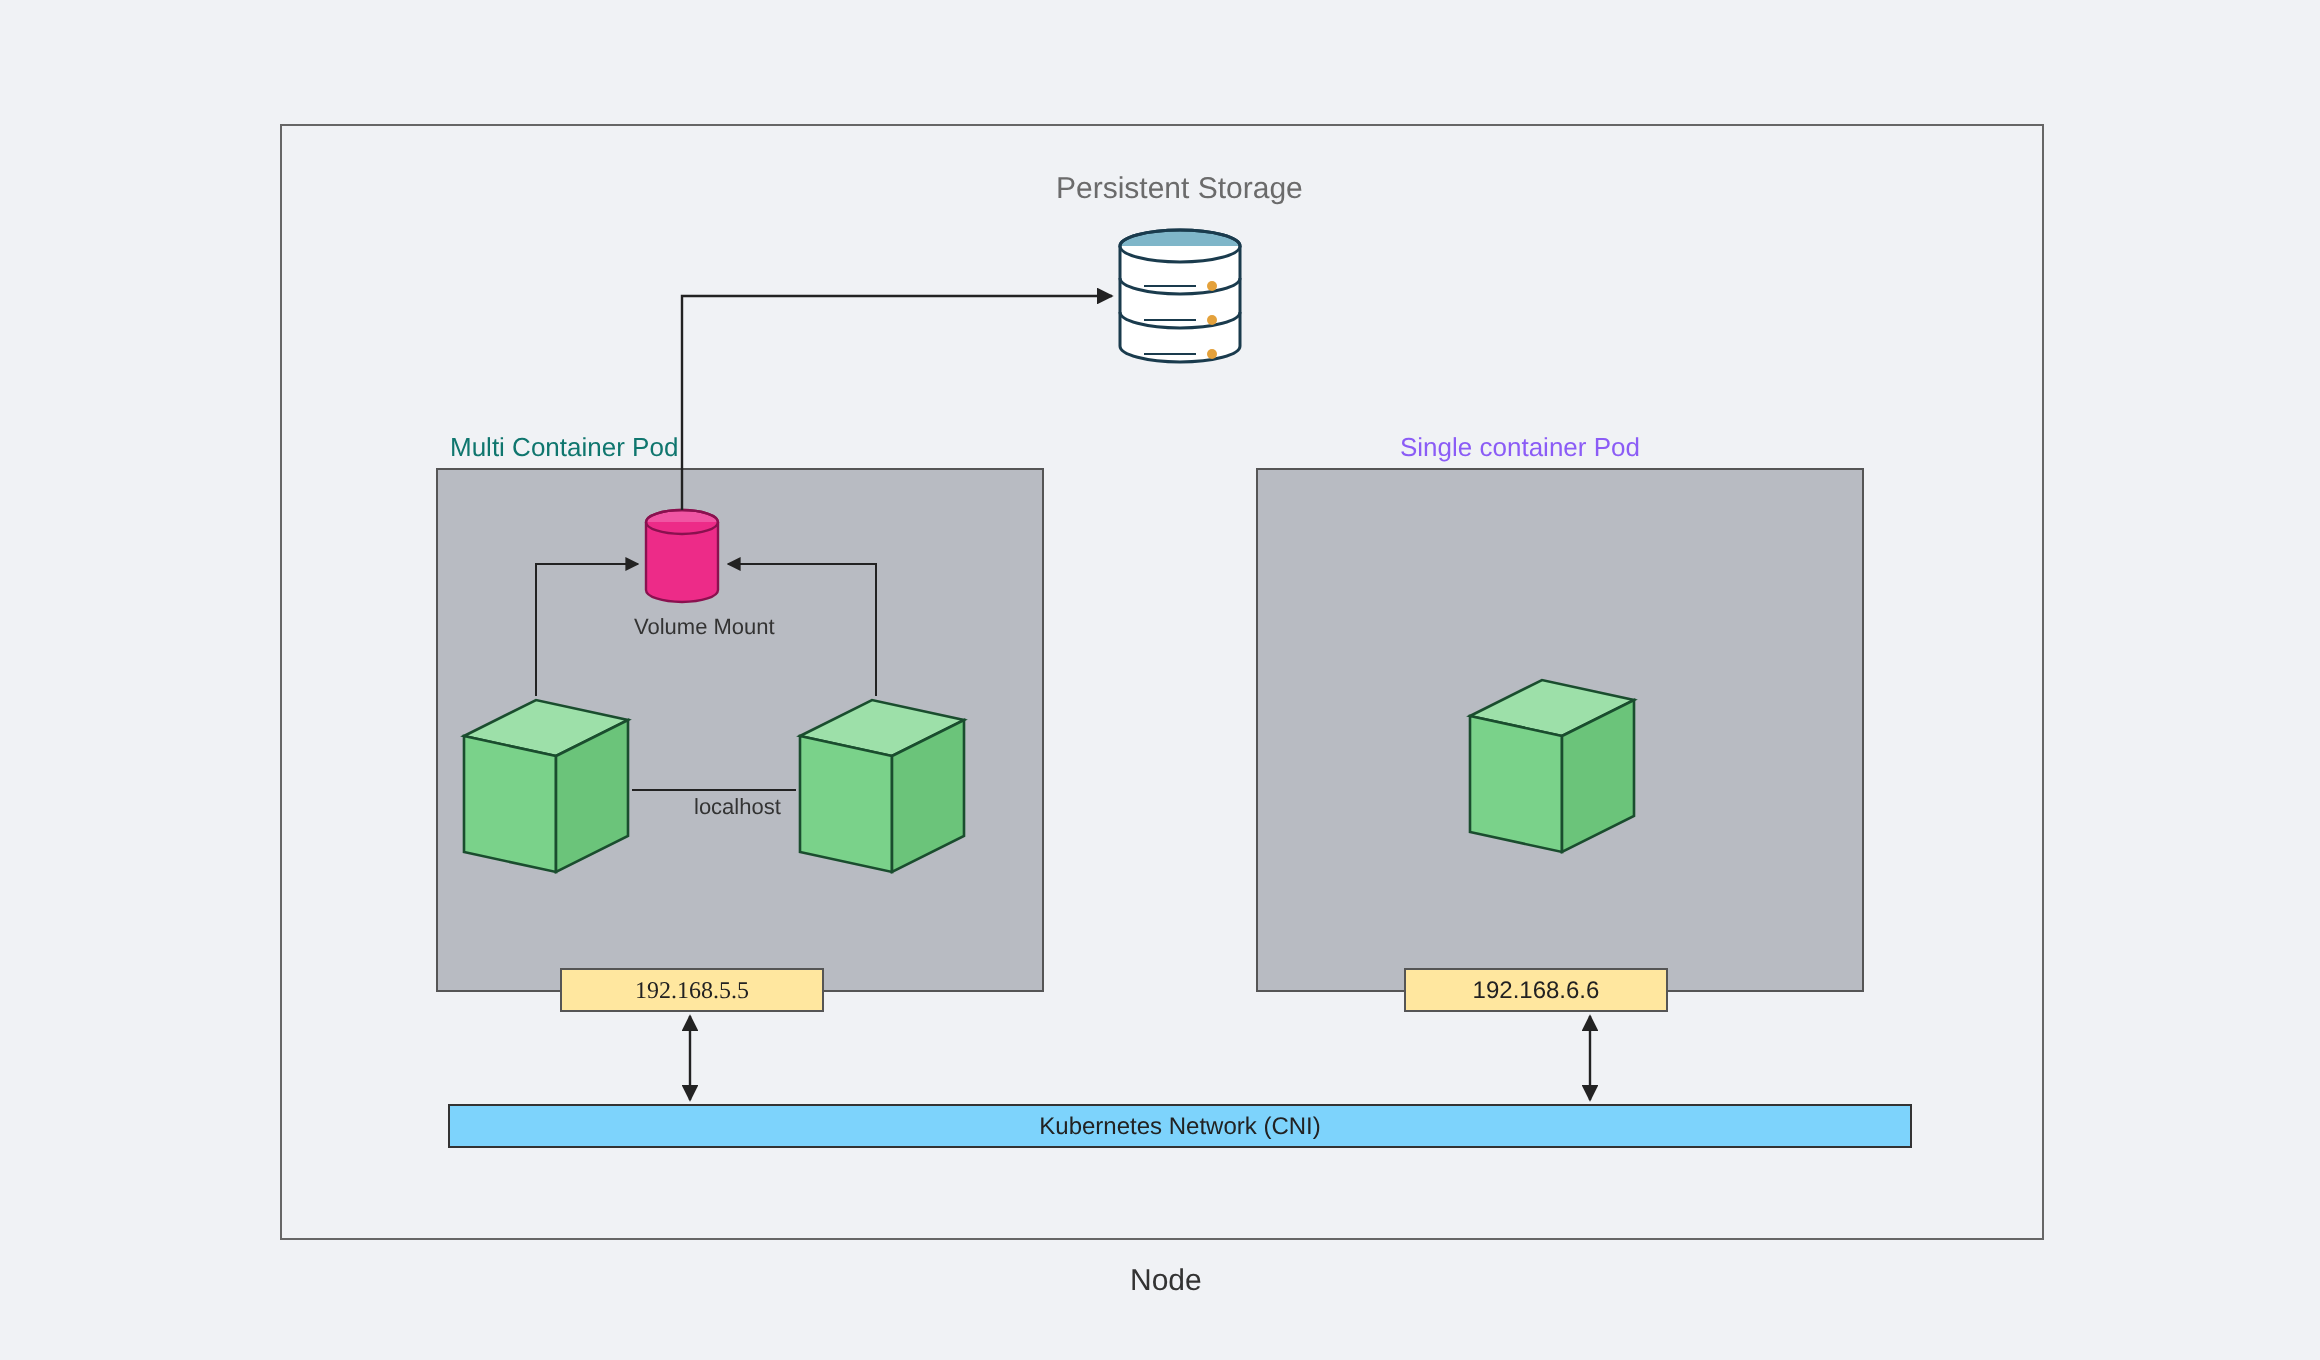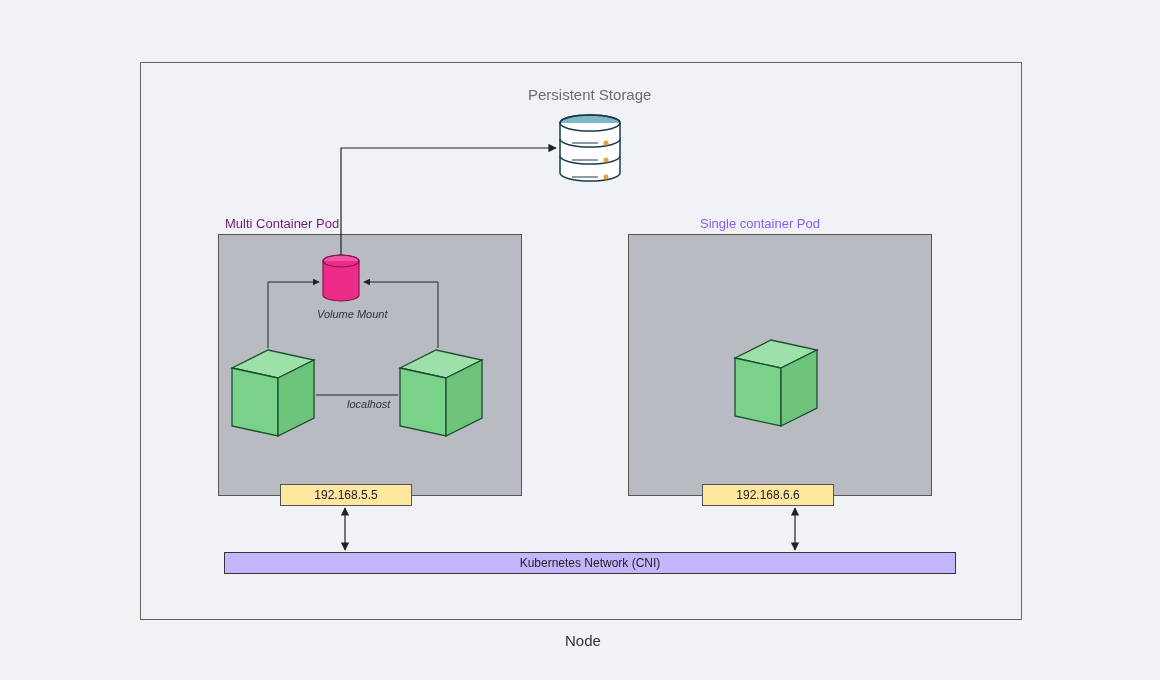--- a/index.html
+++ b/index.html
@@ -34,64 +34,63 @@
     position: absolute;
     background: #ffe79f;
     border: 1px solid #555;
     font-size: 12px;
     text-align: center;
     line-height: 20px;
     height: 20px;
   }
   .cni-bar {
     position: absolute;
-    background: #c4b5fd;
+    background: #7dd3fc;
     border: 1px solid #333;
     font-size: 12px;
     text-align: center;
     line-height: 20px;
     height: 20px;
   }
   .text-label {
     position: absolute;
     font-size: 14px;
     color: #555;
     text-align: center;
   }
   .small-label {
     position: absolute;
     font-size: 11px;
     color: #333;
-    font-style: italic;
   }
   svg.overlay {
     position: absolute;
     left: 0;
     top: 0;
     width: 1160px;
     height: 680px;
     pointer-events: none;
   }
 </style>
 </head>
 <body>
 
 <div class="canvas">
 
   <div class="node-box"></div>
 
   <div class="text-label" style="left:528px; top:86px; font-size:15px; color:#6b6b6b;">Persistent Storage</div>
 
-  <div class="text-label" style="left:225px; top:216px; font-size:13px; color:#701a75;">Multi Container Pod</div>
+  <div class="text-label" style="left:225px; top:216px; font-size:13px; color:#0f766e;">Multi Container Pod</div>
   <div class="pod-box" style="left:218px; top:234px; width:302px; height:260px;"></div>
 
   <div class="text-label" style="left:700px; top:216px; font-size:13px; color:#8b5cf6;">Single container Pod</div>
   <div class="pod-box" style="left:628px; top:234px; width:302px; height:260px;"></div>
 
-  <div class="ip-label" style="left:280px; top:484px; width:130px;">192.168.5.5</div>
+  <div class="ip-label" style="left:280px; top:484px; width:130px;font-family:Liberation Serif, serif;">192.168.5.5</div>
   <div class="ip-label" style="left:702px; top:484px; width:130px;">192.168.6.6</div>
 
   <div class="cni-bar" style="left:224px; top:552px; width:730px;">Kubernetes Network (CNI)</div>
 
   <div class="text-label" style="left:565px; top:590px; font-size:15px; color:#333;margin-top:42px;">Node</div>
 
   <div class="small-label" style="left:317px; top:308px;">Volume Mount</div>
 
   <div class="small-label" style="left:347px; top:398px;">localhost</div>
 

